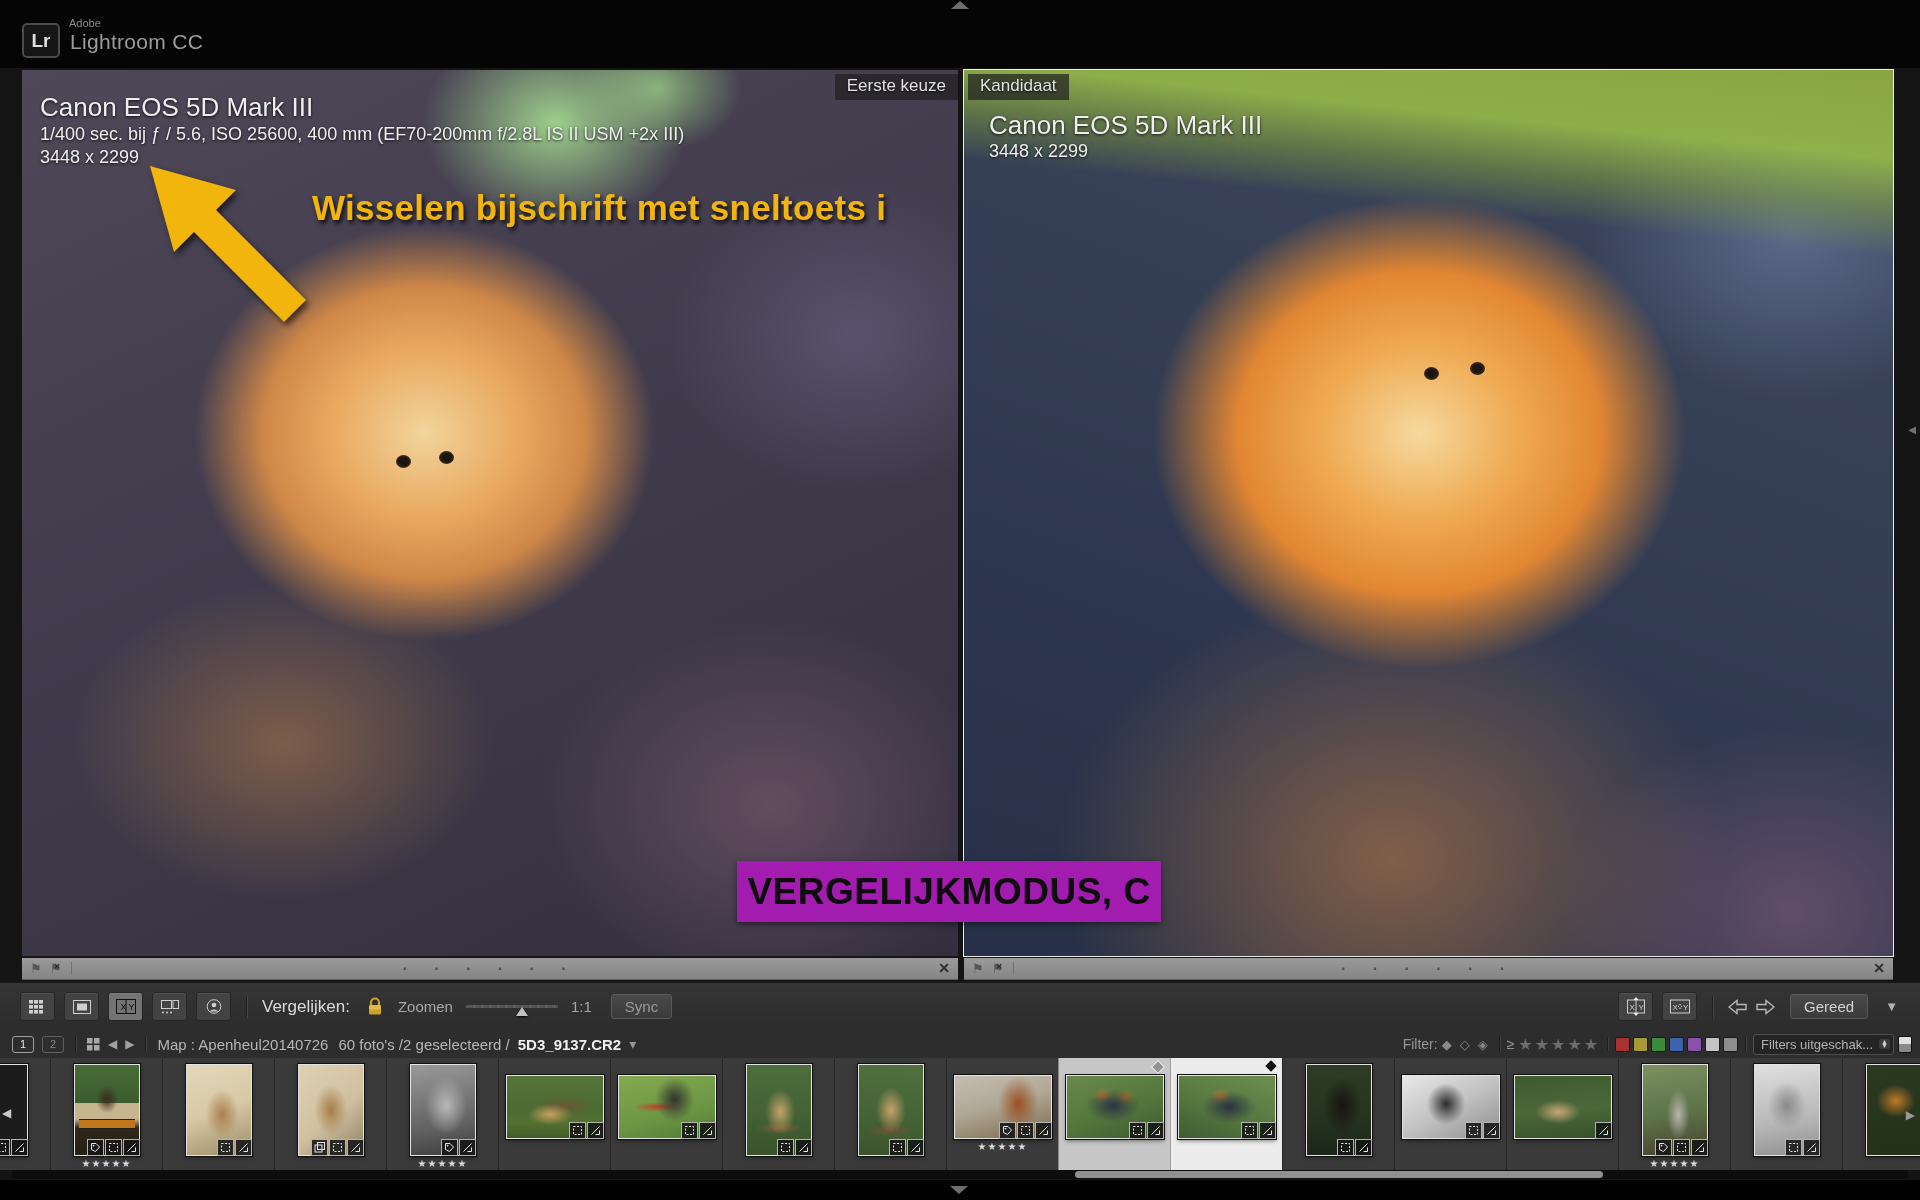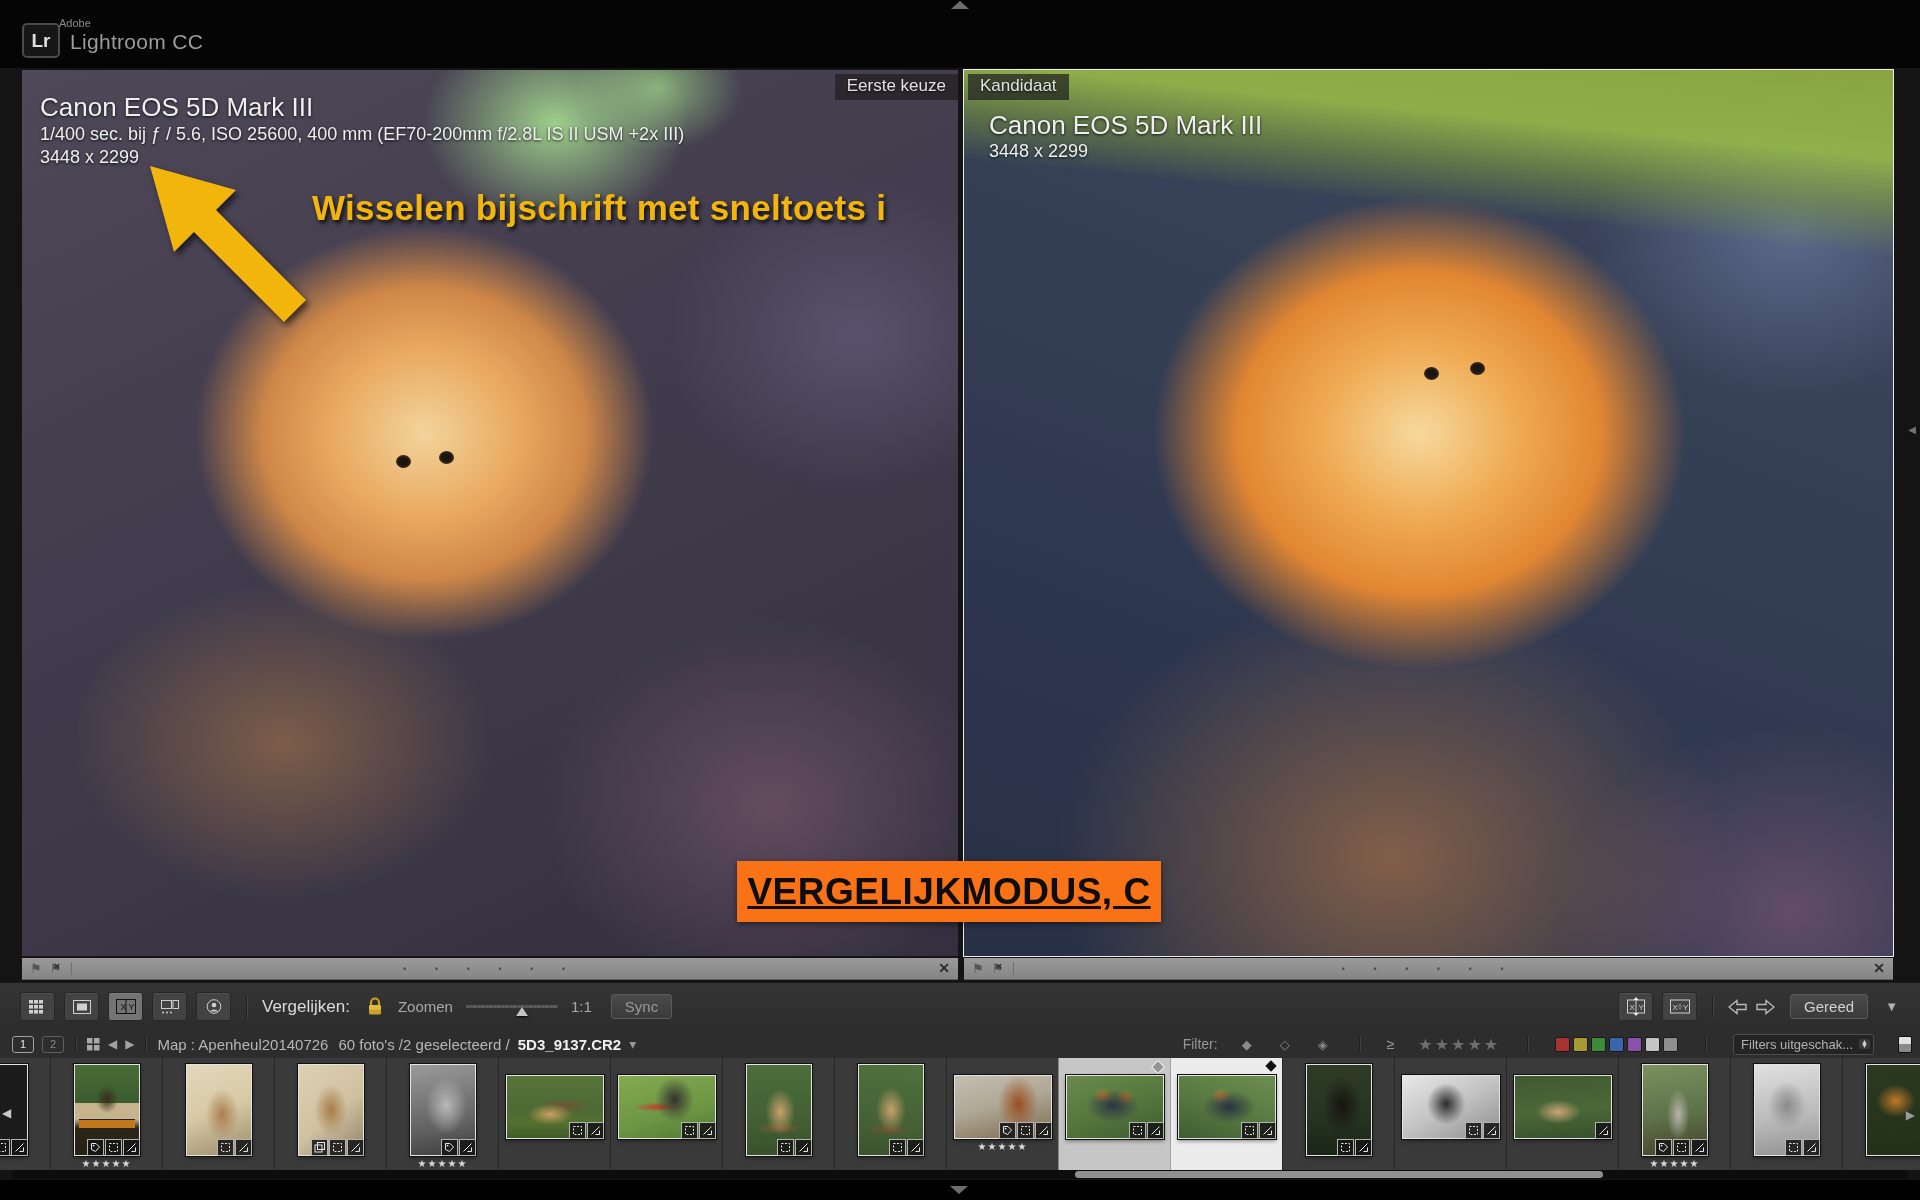--- a/index.html
+++ b/index.html
@@ -4,21 +4,21 @@
 <style>
   html,body{margin:0;padding:0;background:#000;}
   #stage{position:relative;width:1920px;height:1200px;background:#141414;overflow:hidden;
          font-family:"Liberation Sans",sans-serif;-webkit-font-smoothing:antialiased;}
 
   
   #topbar{position:absolute;left:0;top:0;width:1920px;height:68px;background:#050505;}
   #lr-logo{position:absolute;left:22px;top:23px;width:34px;height:31px;border:2px solid #4b4b4b;
            border-radius:5px;color:#dedede;font-size:19px;font-weight:bold;display:flex;
            align-items:center;justify-content:center;background:#161616;}
-  #brand-adobe{position:absolute;left:59px;top:17px;font-size:11px;color:#8a8a8a;}
+  #brand-adobe{position:absolute;left:69px;top:17px;font-size:11px;color:#8a8a8a;}
   #brand-product{position:absolute;left:70px;top:30px;font-size:21px;color:#9c9c9c;letter-spacing:.3px;}
   #module-nav{position:absolute;right:12px;top:0;height:68px;display:flex;align-items:center;gap:15px;font-size:19px;}
   .module{color:#8e8e8e;cursor:default;}
   .module.active{color:#ffffff;}
   .nav-sep{width:1px;height:19px;background:#3e3e3e;}
   .edge-toggle{color:#717171;font-size:10px;}
   #top-toggle{position:absolute;left:951px;top:1px;width:0;height:0;border-left:9px solid transparent;
               border-right:9px solid transparent;border-bottom:8px solid #6d6d6d;}
 
   
@@ -51,23 +51,23 @@
   .info-size{font-size:18px;line-height:23px;}
   .pick-badge{position:absolute;top:4px;background:rgba(32,32,32,.72);color:#e2e2e2;font-size:17px;
               padding:2px 12px 4px 12px;text-shadow:0 1px 2px rgba(0,0,0,.8);}
   #badge-left{right:0;text-align:center;}
   #badge-right{left:4px;}
 
   
   #tip-text{position:absolute;left:262px;top:118px;font-size:35px;font-weight:bold;letter-spacing:.3px;
             color:#F2B50C;text-shadow:2px 3px 4px rgba(0,0,0,.85);white-space:nowrap;margin-left:28px;}
   #tip-arrow{position:absolute;left:100px;top:70px;}
-  #mode-label{position:absolute;left:737px;top:861px;width:424px;height:61px;background:#f97316;
+  #mode-label{position:absolute;left:737px;top:861px;width:424px;height:61px;background:#a21caf;
               display:flex;align-items:center;justify-content:center;font-size:37px;font-weight:bold;
-              color:#0d0d0d;letter-spacing:.5px;box-shadow:0 2px 6px rgba(0,0,0,.5);text-decoration:underline;}
+              color:#0d0d0d;letter-spacing:.5px;box-shadow:0 2px 6px rgba(0,0,0,.5);}
 
   
   .pane-bar{position:absolute;top:958px;height:21px;background:linear-gradient(#9a9a9a,#858585);
             display:flex;align-items:center;border-bottom:1px solid #5e5e5e;}
   #bar-left{left:22px;width:936px;}
   #bar-right{left:964px;width:929px;}
   .flag{font-size:13px;color:#565656;margin-left:8px;line-height:1;}
   .flag-x{position:relative;}
   .flag-x .x-mark{position:absolute;left:4px;top:1px;font-size:8px;color:#2e2e2e;font-weight:bold;}
   .bar-sep{width:1px;height:13px;background:#707070;margin-left:10px;}
@@ -93,21 +93,21 @@
   .tb-btn{background:linear-gradient(#4a4a4a,#3a3a3a);border:1px solid #5a5a5a;border-radius:3px;
           font-size:15px;padding:3px 13px;}
   #btn-sync{color:#9a9a9a;}
   #btn-gereed{color:#d2d2d2;}
   .caret{color:#b0b0b0;font-size:13px;}
 
   
   #strip-header{position:absolute;left:0;top:1030px;width:1920px;height:28px;background:#2d2d2d;
                 border-bottom:1px solid #1c1c1c;display:flex;align-items:center;}
   .sh-left{display:flex;align-items:center;gap:8px;margin-left:12px;}
-  .sh-right{position:absolute;right:8px;display:flex;align-items:center;gap:24px;}
+  .sh-right{position:absolute;right:8px;display:flex;align-items:center;gap:4px;}
   .mon-btn{width:20px;height:15px;border:1px solid #9e9e9e;border-radius:3px;color:#e6e6e6;font-size:11px;
            display:flex;align-items:center;justify-content:center;}
   .mon-btn.dim{border-color:#5f5f5f;color:#8a8a8a;}
   .sh-sep{width:1px;height:14px;background:#1f1f1f;box-shadow:1px 0 0 #404040;margin:0 3px;}
   .sh-arrow{color:#a2a2a2;font-size:12px;}
   .sh-text{font-size:15px;color:#b6b6b6;}
   .sh-file{font-size:15px;color:#f0f0f0;font-weight:bold;}
   .sh-dim{color:#969696;font-size:14px;}
   .filter-diamond{font-size:13px;color:#8a8a8a;letter-spacing:4px;}
   .filter-stars{font-size:16px;color:#6e6e6e;letter-spacing:2px;}

